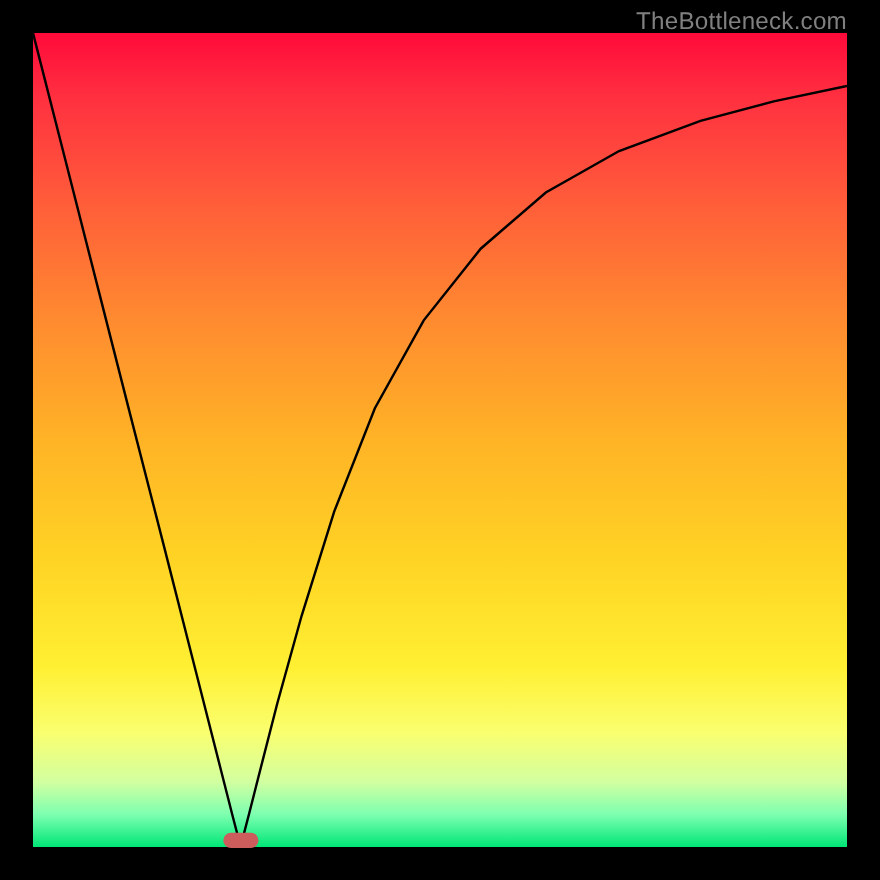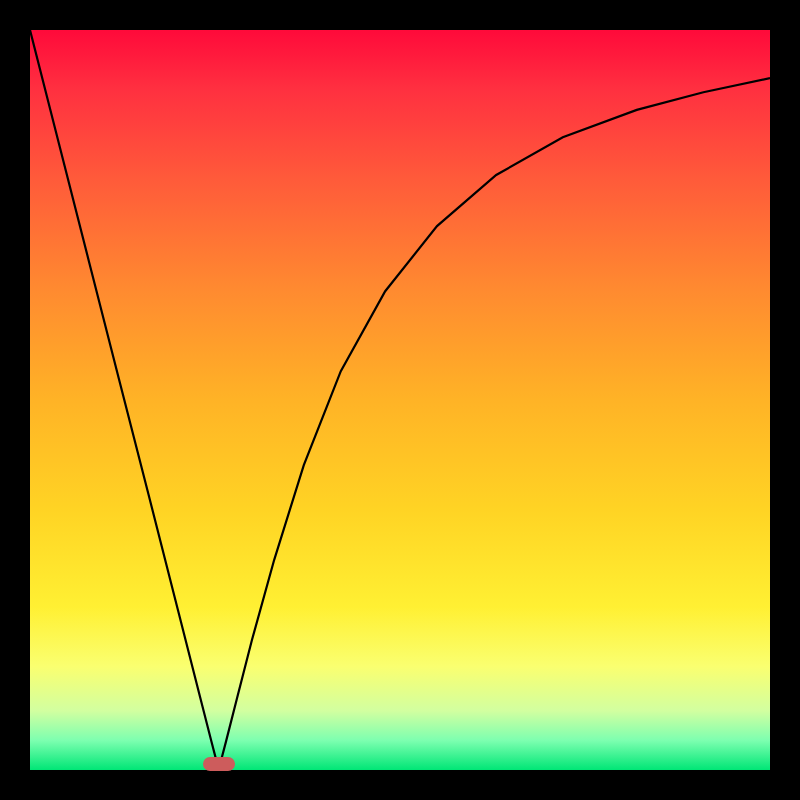--- a/index.html
+++ b/index.html
@@ -69,13 +69,14 @@
 
 <div class="frame">
 
   <div class="plot-area">
     <svg class="curve" viewBox="0 0 740 740" preserveAspectRatio="none">
       <path id="curve-path" d="M0.0 0.0 L29.6 116.2 L59.2 232.4 L88.8 348.5 L118.4 464.0 L148.0 580.2 L170.2 667.5 L181.3 711.1 L186.5 731.1 L188.7 740.0 L190.9 731.1 L196.1 711.1 L207.2 667.5 L222.0 609.8 L244.2 529.8 L273.8 435.1 L310.8 341.1 L355.2 261.2 L407.0 196.1 L466.2 145.0 L532.8 107.3 L606.8 79.9 L673.4 62.2 L740.0 48.1" fill="none" stroke="#000" stroke-width="2.2"></path>
     </svg>
     <div class="marker" id="marker" style="left: 188.7px; top: 734.08px;"></div>
   </div>
 
+  <div class="watermark">TheBottleneck.com</div>
 </div>
 
 </body></html>

